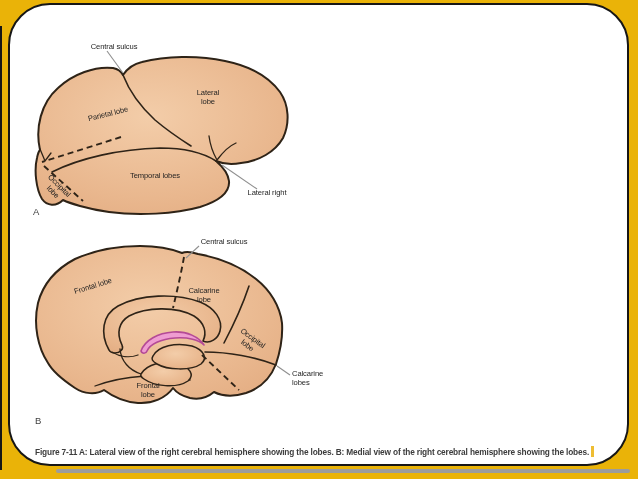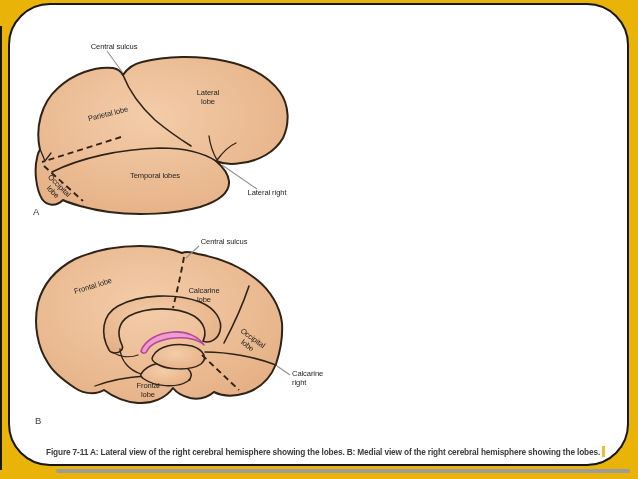--- a/index.html
+++ b/index.html
@@ -28,21 +28,21 @@
   .lbl{
     position:absolute;font-size:7.6px;line-height:1.22;color:var(--label-text,#1f1f1f);
     white-space:nowrap;letter-spacing:-0.1px;
   }
   .ctr{transform:translate(-50%,-50%);text-align:center;}
   .lbl span{display:block;}
   .panel-letter{
     position:absolute;font-size:9.5px;color:#3f3f3f;letter-spacing:0.5px;
   }
   .caption{
-    position:absolute;left:46px;top:446px;font-size:8.3px;font-weight:bold;
+    position:absolute;left:35px;top:446px;font-size:8.3px;font-weight:bold;
     letter-spacing:-0.15px;color:var(--caption-text,#3c3c3c);white-space:nowrap;
   }
   .cursor{
     display:inline-block;width:3px;height:11px;margin-left:2px;vertical-align:text-bottom;
     background:var(--cursor-mark,#eebd33);
   }
 </style>
 </head>
 <body>
 
@@ -139,21 +139,21 @@
     <span>lobe</span>
   </div>
 
   <div class="lbl ctr" style="left:148px;top:390px">
     <span>Frontal</span>
     <span>lobe</span>
   </div>
 
   <div class="lbl" style="left:292px;top:369px">
     <span>Calcarine</span>
-    <span>right</span>
+    <span>lobes</span>
   </div>
 
   <div class="panel-letter" style="left:35px;top:415px">B</div>
 
   <div class="caption">
     <span>Figure 7-11 A: Lateral view of the right cerebral hemisphere showing the lobes. B: Medial view of the right cerebral hemisphere showing the lobes.</span><span class="cursor"></span>
   </div>
 
 </div>
 

